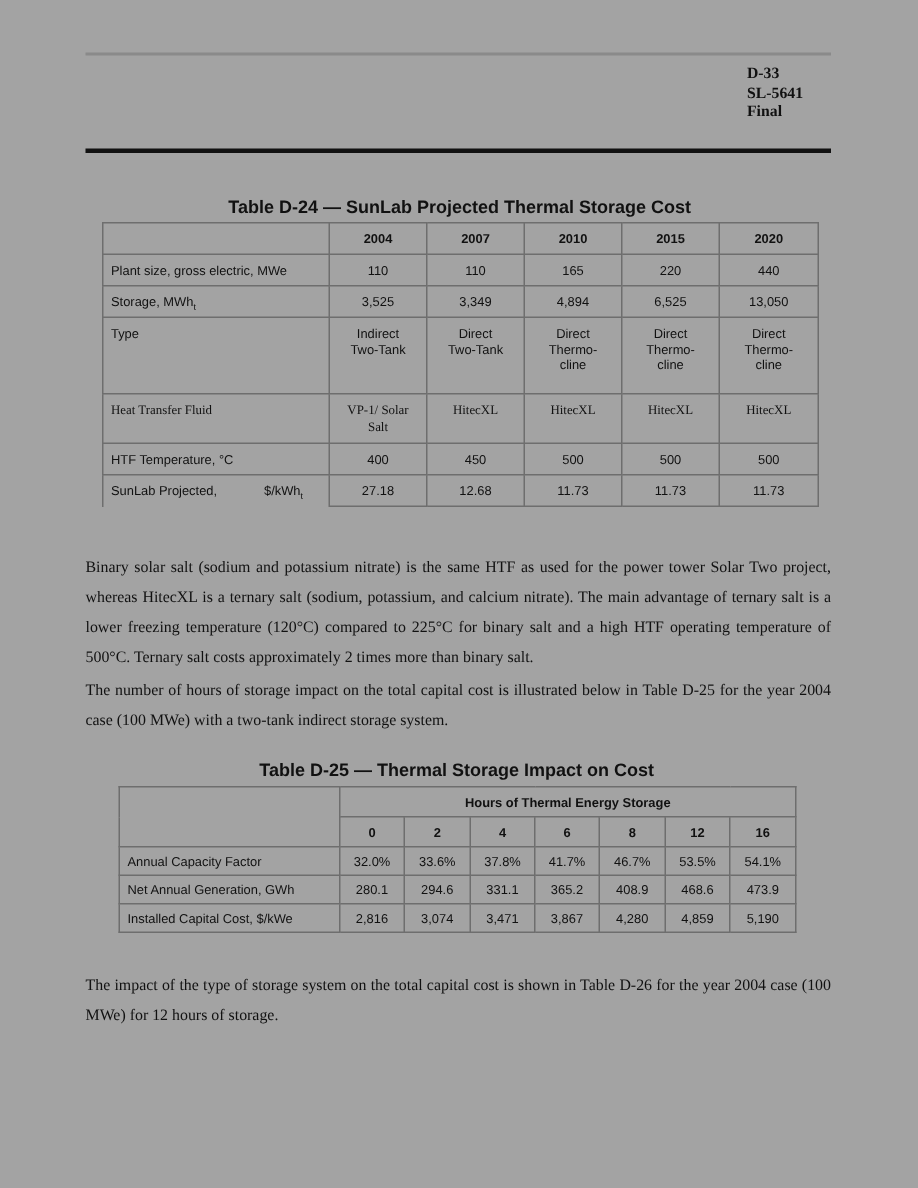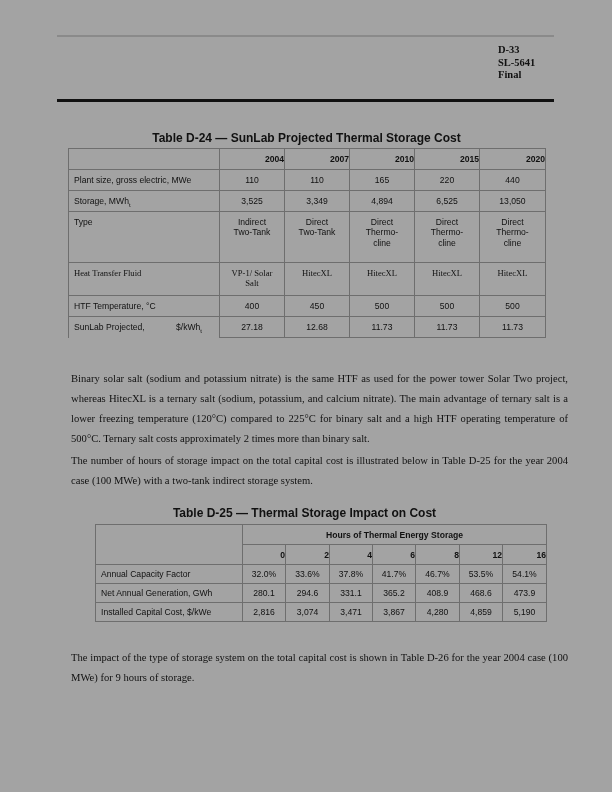--- a/index.html
+++ b/index.html
@@ -9,40 +9,40 @@
   .rule-top { position: absolute; left: 57px; top: 35px; width: 497px; height: 2px; background: #8a8a8a; }
   .rule-bottom { position: absolute; left: 57px; top: 99px; width: 497px; height: 3px; background: #111; }
 
   .doc-id { position: absolute; left: 498px; top: 44px; font-family: "Liberation Serif", serif; font-weight: bold; font-size: 10.5px; line-height: 12.5px; color: #111; }
   .doc-id div { white-space: nowrap; }
 
   .table-title { position: absolute; font-family: "Liberation Sans", sans-serif; font-weight: bold; font-size: 12px; color: #111; text-align: center; white-space: nowrap; }
 
   table.data { position: absolute; border-collapse: collapse; font-family: "Liberation Sans", sans-serif; font-size: 8.6px; color: #111; table-layout: fixed; }
   table.data td, table.data th { border: 1px solid #6e6e6e; padding: 0; vertical-align: top; }
-  table.data th { font-weight: bold; text-align: right; vertical-align: middle; }
+  table.data th { font-weight: bold; text-align: center; vertical-align: middle; }
   table.data td.num { text-align: center; }
   table.data td.lbl { text-align: left; padding-left: 5px; }
 
   
   #t24 { left: 68px; top: 148px; width: 477px; }
   #t24 th { height: 20px; }
   #t24 td { padding-top: 5px; line-height: 10.4px; }
   #t24 tr.r-plant td, #t24 tr.r-storage td, #t24 tr.r-temp td, #t24 tr.r-cost1 td, #t24 tr.r-cost2 td { height: 15px; }
   #t24 tr.r-type td { height: 45px; }
   #t24 tr.r-htf td { height: 27px; font-family: Liberation Serif, serif; }
   #t24 td.lbl-split { position: relative; }
   #t24 td.lbl-split .sub { position: absolute; left: 107px; top: 5px; }
   #t24 td.lbl-nobottom { border-bottom: none; }
   #t24 td.lbl-notop { border-top: none; }
 
-  .para { position: absolute; left: 71px; width: 497px; font-family: "Liberation Serif", serif; font-size: 10.6px; line-height: 20px; color: #111; text-align: justify; }
+  .para { position: absolute; left: 57px; width: 497px; font-family: "Liberation Serif", serif; font-size: 10.6px; line-height: 20px; color: #111; text-align: justify; }
 
   
-  #t25 { left: 95px; top: 524px; width: 451px; }
+  #t25 { left: 79px; top: 524px; width: 451px; }
   #t25 th { height: 19px; }
   #t25 td { height: 18px; vertical-align: middle; }
   #t25 th.group { text-align: center; }
 </style>
 </head>
 <body>
 
 <div class="page">
 
   <div class="rule-top"></div>
@@ -209,15 +209,15 @@
       <td class="num">3,074</td>
       <td class="num">3,471</td>
       <td class="num">3,867</td>
       <td class="num">4,280</td>
       <td class="num">4,859</td>
       <td class="num">5,190</td>
     </tr>
   </tbody>
     </table>
 
-  <div class="para" style="top:648px;">The impact of the type of storage system on the total capital cost is shown in Table D-26 for the year 2004 case (100 MWe) for 9 hours of storage.</div>
+  <div class="para" style="top:648px;">The impact of the type of storage system on the total capital cost is shown in Table D-26 for the year 2004 case (100 MWe) for 12 hours of storage.</div>
 
 </div>
 
 </body></html>

